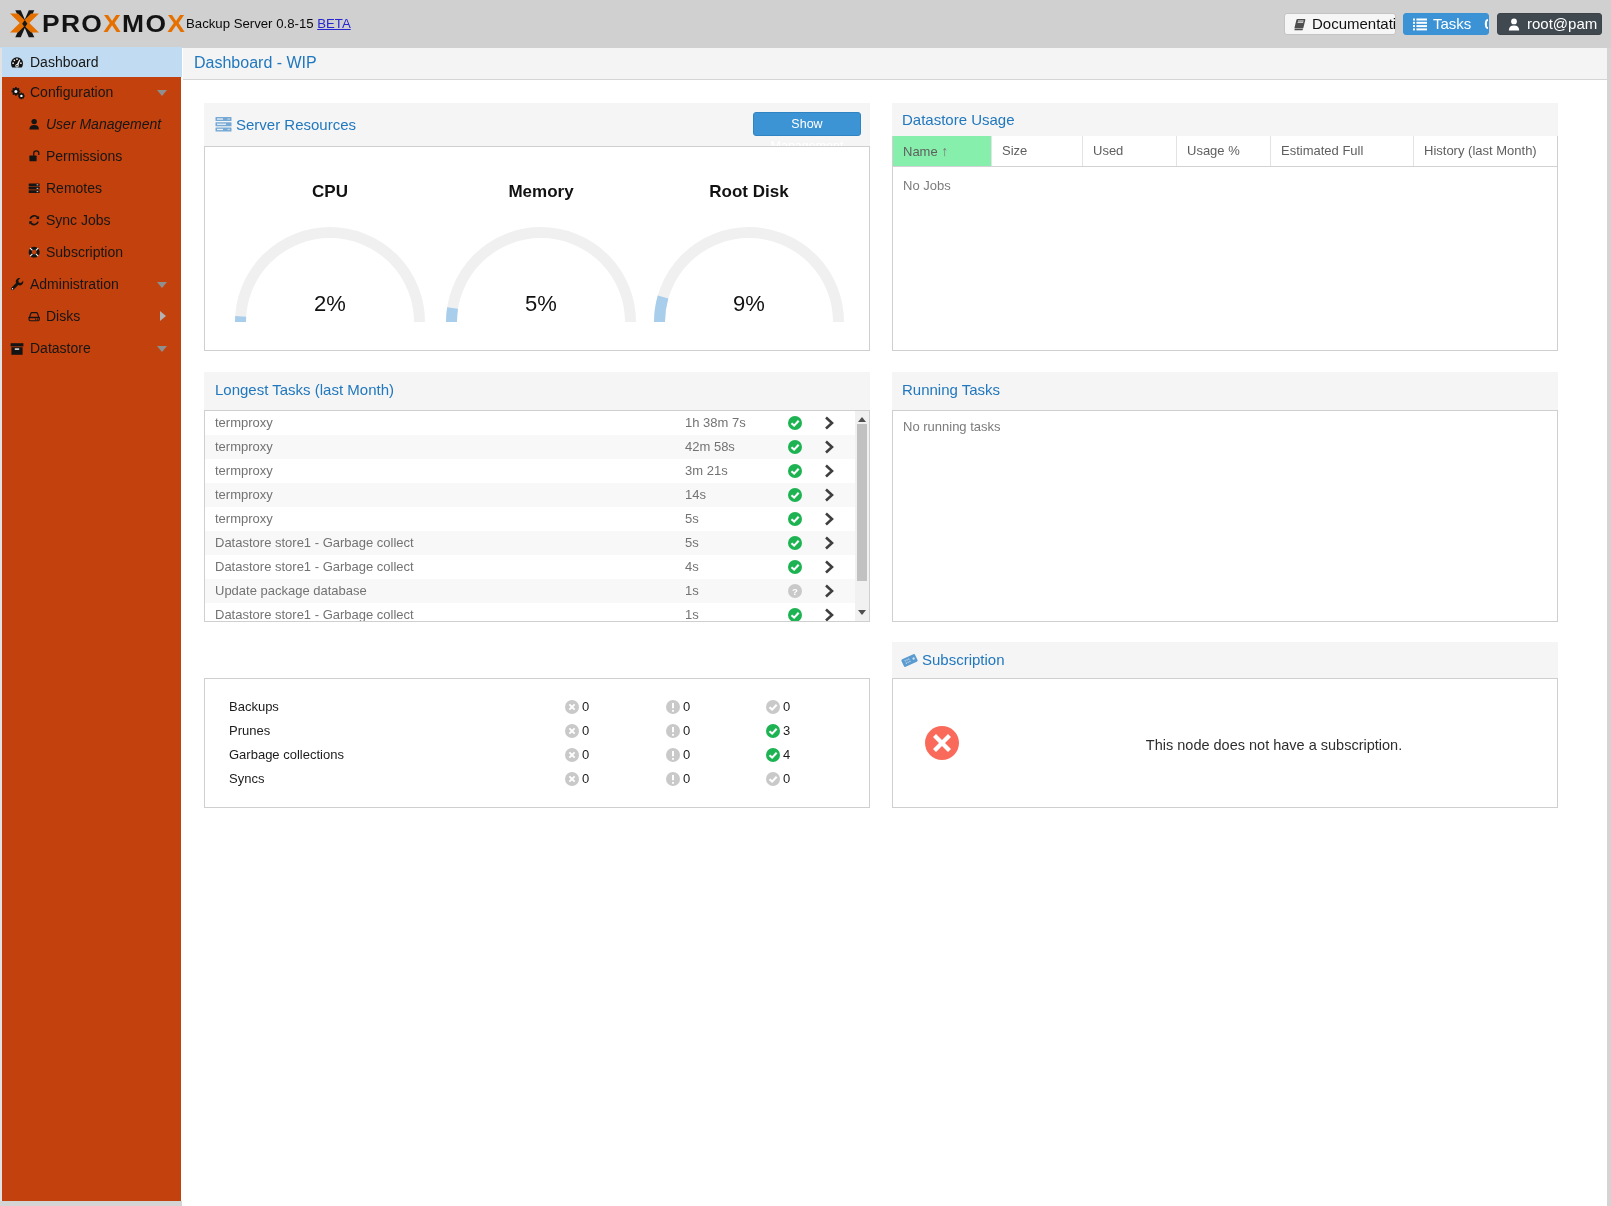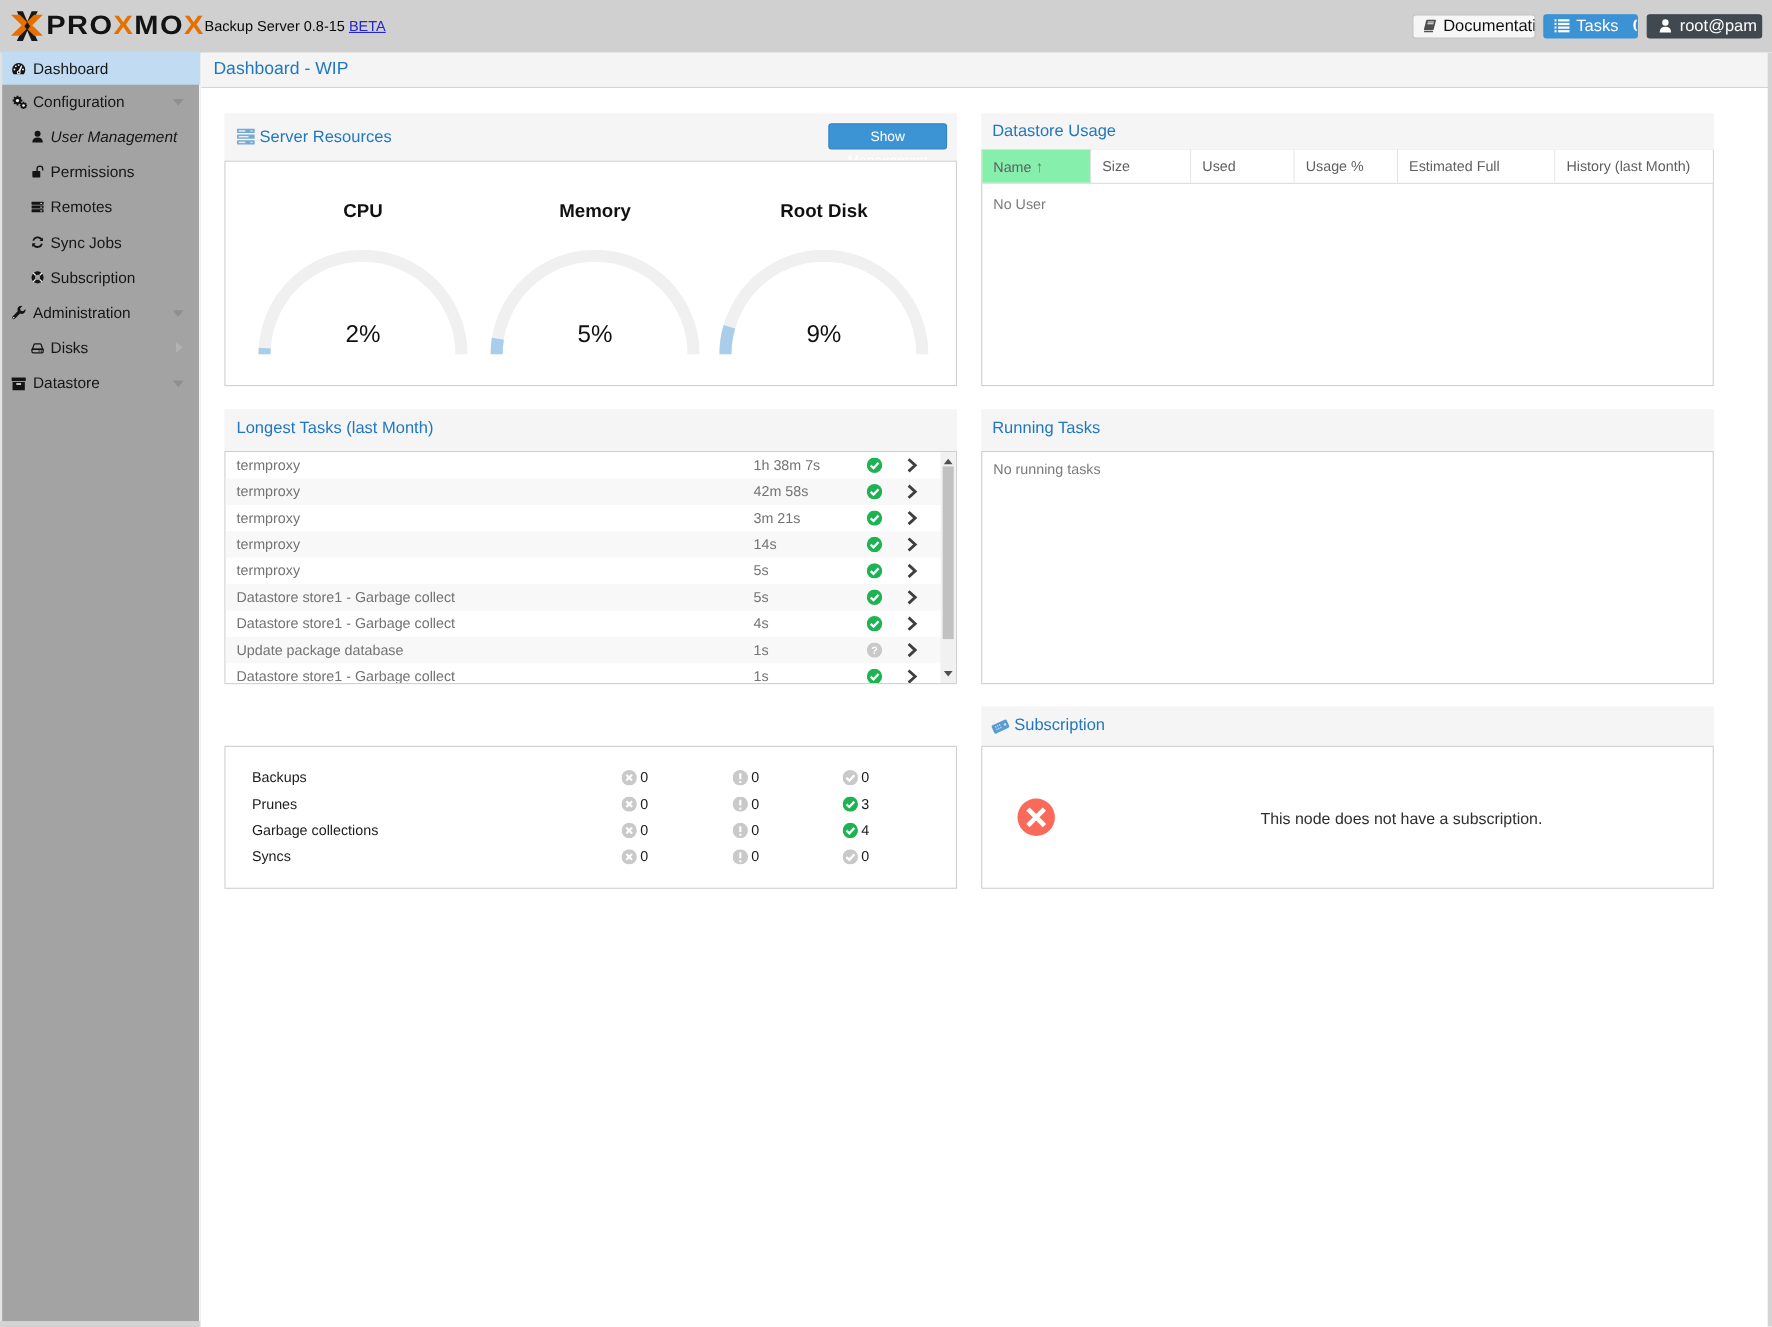--- a/index.html
+++ b/index.html
@@ -8,21 +8,21 @@
 #logo { position:absolute; left:10px; top:10px; }
 #brand { position:absolute; left:42px; top:10px; font-size:24px; font-weight:bold; color:#131313; letter-spacing:1.2px; transform:scaleX(1.1); transform-origin:left center; }
 #brand .o { color:#e57000; }
 #prod { position:absolute; left:186px; top:16px; font-size:13.2px; color:#0a0a0a; }
 #prod a { color:#2626d0; text-decoration:underline; margin-left:0px; }
 .tbtn { position:absolute; top:13px; height:22px; border-radius:3px; font-size:15px; line-height:20px; white-space:nowrap; overflow:hidden; }
 #btn-doc { left:1284px; width:112px; background:#f6f6f6; border:1px solid #c4c4c4; color:#111; padding-left:8px; }
 #btn-tasks { left:1403px; width:86px; background:#3b92d4; border:1px solid #3892d4; color:#fff; }
 #btn-user { left:1497px; width:105px; background:#414950; border:1px solid #3c444a; color:#fff; }
 
-#sidebar { position:absolute; left:0; top:48px; width:182px; height:1158px; background:#a3a3a3; border-right:1px solid #fff; }
+#sidebar { position:absolute; left:0; top:48px; width:182px; height:1158px; background:#c2410c; border-right:1px solid #fff; }
 .mrow { position:absolute; left:0; width:182px; height:32px; font-size:14px; color:#161616; }
 .mrow .txt { position:absolute; top:7px; }
 .mrow.l1 .txt { left:30px; }
 .mrow.l2 .txt { left:46px; }
 .mrow .ic { position:absolute; top:9px; }
 .mrow.l1 .ic { left:10px; }
 .mrow.l2 .ic { left:28px; transform:scale(0.88); transform-origin:left top; }
 .mrow.sel { background:#c1dcf2; }
 .caret-d { position:absolute; right:15px; top:13px; width:0; height:0; border-left:5px solid transparent; border-right:5px solid transparent; border-top:6px solid #8f8f8f; }
 .caret-r { position:absolute; right:16px; top:10px; width:0; height:0; border-top:5px solid transparent; border-bottom:5px solid transparent; border-left:6px solid #b2b2b2; }
@@ -308,21 +308,21 @@
       <div class="gpct" style="left:256px;">5%</div>
       <div class="gpct" style="left:464px;">9%</div>
     </div>
   </div>
 
   <div class="panel" id="p-ds">
     <div class="phead">
         <span class="ptitle">Datastore Usage</span>
       </div>
     <div class="pbody">
-      <div class="nodata" style="top:41px;">No User</div>
+      <div class="nodata" style="top:41px;">No Jobs</div>
     </div>
     <div class="dshead">
       <div class="cell sorted" style="left:0;width:99px;">Name <span style="color:#777;font-size:14px;">↑</span></div>
       <div class="cell" style="left:99px;width:91px;">Size</div>
       <div class="cell" style="left:190px;width:94px;">Used</div>
       <div class="cell" style="left:284px;width:94px;">Usage %</div>
       <div class="cell" style="left:378px;width:143px;">Estimated Full</div>
       <div class="cell" style="left:521px;width:143px;border-right:none;">History (last Month)</div>
     </div>
   </div>

